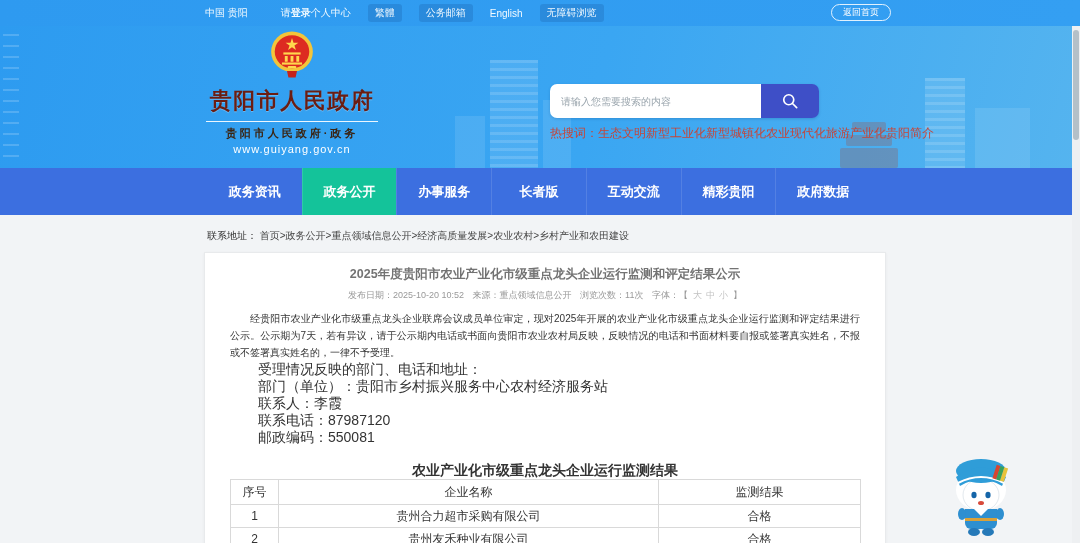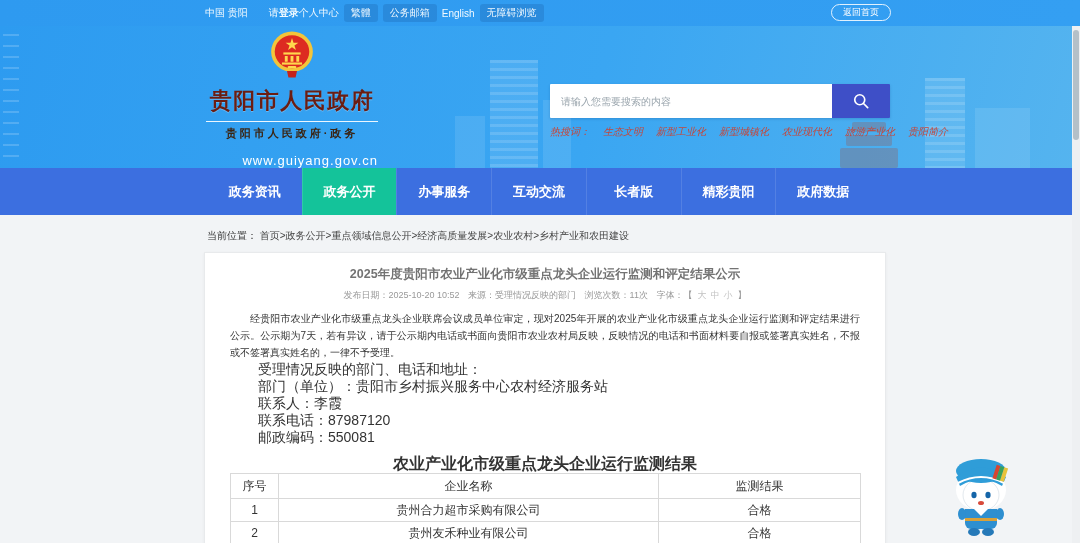--- a/index.html
+++ b/index.html
@@ -6,21 +6,21 @@
   html,body { background:#e9ebee; }
   .page {
     position:relative; width:1080px; height:543px; overflow:hidden;
     font-family:"Liberation Sans","DejaVu Sans",sans-serif;
     background:#f2f4f6;
   }
   
   .topbar { position:absolute; left:0; top:0; width:1080px; height:26px;
     background:linear-gradient(90deg,#2e9af0,#349ff2); }
   .topbar-links { position:absolute; left:205px; top:0; height:26px;
-    display:flex; align-items:center; gap:5px; font-size:10px; color:#f2faff; }
+    display:flex; align-items:center; gap:17px; font-size:10px; color:#f2faff; }
   .tb-region { margin-right:16px; }
   .tb-chip { background:rgba(10,60,130,.18); border-radius:3px; padding:2px 7px; }
   .tb-login b { font-weight:bold; }
   .back-home { position:absolute; left:831px; top:4px; height:17px; line-height:15px;
     padding:0 11px; font-size:9px; color:#fff; border:1px solid rgba(255,255,255,.85);
     border-radius:9px; }
   
   .banner { position:absolute; left:0; top:26px; width:1080px; height:142px;
     background:linear-gradient(105deg,#2d9bf0 0%,#3aa6f2 55%,#55b4ef 100%); overflow:hidden; }
   .dashes { position:absolute; left:3px; top:8px; width:16px; height:130px; opacity:.35;
@@ -30,31 +30,31 @@
     repeating-linear-gradient(to bottom,rgba(255,255,255,.14) 0 3px,transparent 3px 8px),
     rgba(255,255,255,.10); }
   .pag { position:absolute; background:rgba(160,75,60,.28); border-radius:2px; }
   
   .logo-block { position:absolute; left:206px; top:4px; width:172px; text-align:center; }
   .emblem { width:46px; height:52px; }
   .site-title { font-size:22px; font-weight:bold; color:#6b1d12; letter-spacing:1.5px;
     text-shadow:0 1px 0 rgba(255,255,255,.25); padding-bottom:5px;
     border-bottom:1px solid rgba(255,255,255,.9); }
   .site-subtitle { margin-top:4px; font-size:11px; font-weight:bold; color:#3a2413; letter-spacing:3px; }
-  .site-url { margin-top:12px; font-size:13px; color:#ffffff; letter-spacing:1px;text-align:right; }
-  
-  .search { position:absolute; left:550px; top:58px; width:340px; height:34px;
-    display:flex; border-radius:1px; overflow:hidden; box-shadow:0 1px 3px rgba(0,50,110,.2); }
+  .site-url { margin-top:2px; font-size:11px; color:#ffffff; letter-spacing:1px; }
+  
+  .search { position:absolute; left:550px; top:58px; width:269px; height:34px;
+    display:flex; border-radius:7px; overflow:hidden; box-shadow:0 1px 3px rgba(0,50,110,.2); }
   .search input { flex:1; border:none; outline:none; padding:0 11px; font-size:10px;
     color:#333; font-family:inherit; }
   .search input::placeholder { color:#9aa5ad; }
   .search-btn { width:58px; background:#3e4fc7; border:none; display:flex;
     align-items:center; justify-content:center; cursor:pointer; }
-  .hot { position:absolute; left:550px; top:99px; display:flex; gap:13px;
-    font-size:10px; color:#c64538; white-space:nowrap;font-style:italic; }
+  .hot { position:absolute; left:550px; top:99px; display:flex; 
+    font-size:12px; color:#c64538; white-space:nowrap; }
   .hot .hot-item { color:#c64538; }
   
   .nav { position:absolute; left:0; top:168px; width:1080px; height:47px; background:#3c6fe0; }
   .nav-inner { position:absolute; left:208px; top:0; width:662px; height:47px; display:flex; }
   .nav-tab { flex:1; display:flex; align-items:center; justify-content:center;
     color:#fff; font-size:13px; font-weight:bold; border-left:1px solid rgba(255,255,255,.12); }
   .nav-tab:first-child { border-left:none; }
   .nav-tab.active { background:#14c39a; }
   
   .breadcrumb { position:absolute; left:207px; top:229px; font-size:10px; color:#444; }
@@ -63,21 +63,21 @@
   .card { position:absolute; left:204px; top:252px; width:682px; height:420px;
     background:#fff; border:1px solid #e8eaec; box-shadow:0 1px 3px rgba(0,0,0,.05);
     padding:13px 25px; }
   .art-title { text-align:center; font-size:12.5px; font-weight:bold; color:#737373; line-height:16px; }
   .meta { margin-top:7px; text-align:center; font-size:9px; color:#999; line-height:12px; }
   .meta span { margin:16px 3px; }
   .meta .fs { color:#c2c2c2; margin:0 2px; }
   .para { margin-top:9px; font-size:10px; color:#333; line-height:17px;
     text-indent:2em; text-align:justify; }
   .cline { font-size:14px; color:#333; line-height:17px; text-indent:2em; }
-  .tbl-caption { margin-top:12px; text-align:center; font-size:16px; font-weight:bold;
+  .tbl-caption { margin-top:18px; text-align:center; font-size:14px; font-weight:bold;
     color:#333; line-height:12px; }
   table.monitor { width:630px; margin:3px auto 0; border-collapse:collapse; table-layout:fixed; }
   .monitor th, .monitor td { border:1px solid #d9d9d9; text-align:center;
     font-size:12px; color:#333; font-weight:normal; }
   .monitor th { height:25px; }
   .monitor td { height:23px; }
   .col-no { width:48px; } .col-name { width:380px; } .col-res { width:202px; }
   
   .mascot { position:absolute; left:941px; top:450px; width:80px; height:88px; }
   
@@ -150,37 +150,37 @@
       <span class="hot-item">旅游产业化</span>
       <span class="hot-item">贵阳简介</span>
     </div>
   </div>
 
   <div class="nav">
     <div class="nav-inner">
       <div class="nav-tab">政务资讯</div>
       <div class="nav-tab active">政务公开</div>
       <div class="nav-tab">办事服务</div>
+      <div class="nav-tab">长者版</div>
       <div class="nav-tab">互动交流</div>
-      <div class="nav-tab">长者版</div>
       <div class="nav-tab">精彩贵阳</div>
       <div class="nav-tab">政府数据</div>
     </div>
   </div>
 
   <div class="breadcrumb">
-    <span class="bc-label">当前位置：</span>
+    <span class="bc-label">联系地址：</span>
     <span class="bc-path">首页&gt;政务公开&gt;重点领域信息公开&gt;经济高质量发展&gt;农业农村&gt;乡村产业和农田建设</span>
   </div>
 
   <div class="card">
     <div class="art-title">2025年度贵阳市农业产业化市级重点龙头企业运行监测和评定结果公示</div>
     <div class="meta">
       <span>发布日期：2025-10-20 10:52</span>
-      <span>来源：受理情况反映的部门</span>
+      <span>来源：重点领域信息公开</span>
       <span>浏览次数：11次</span>
       <span>字体：【</span><span class="fs">大</span><span class="fs">中</span><span class="fs">小</span><span>】</span>
     </div>
 
     <div class="para">经贵阳市农业产业化市级重点龙头企业联席会议成员单位审定，现对2025年开展的农业产业化市级重点龙头企业运行监测和评定结果进行公示。公示期为7天，若有异议，请于公示期内电话或书面向贵阳市农业农村局反映，反映情况的电话和书面材料要自报或签署真实姓名，不报或不签署真实姓名的，一律不予受理。</div>
     <div class="cline">受理情况反映的部门、电话和地址：</div>
     <div class="cline">部门（单位）：贵阳市乡村振兴服务中心农村经济服务站</div>
     <div class="cline">联系人：李霞</div>
     <div class="cline">联系电话：87987120</div>
     <div class="cline">邮政编码：550081</div>

